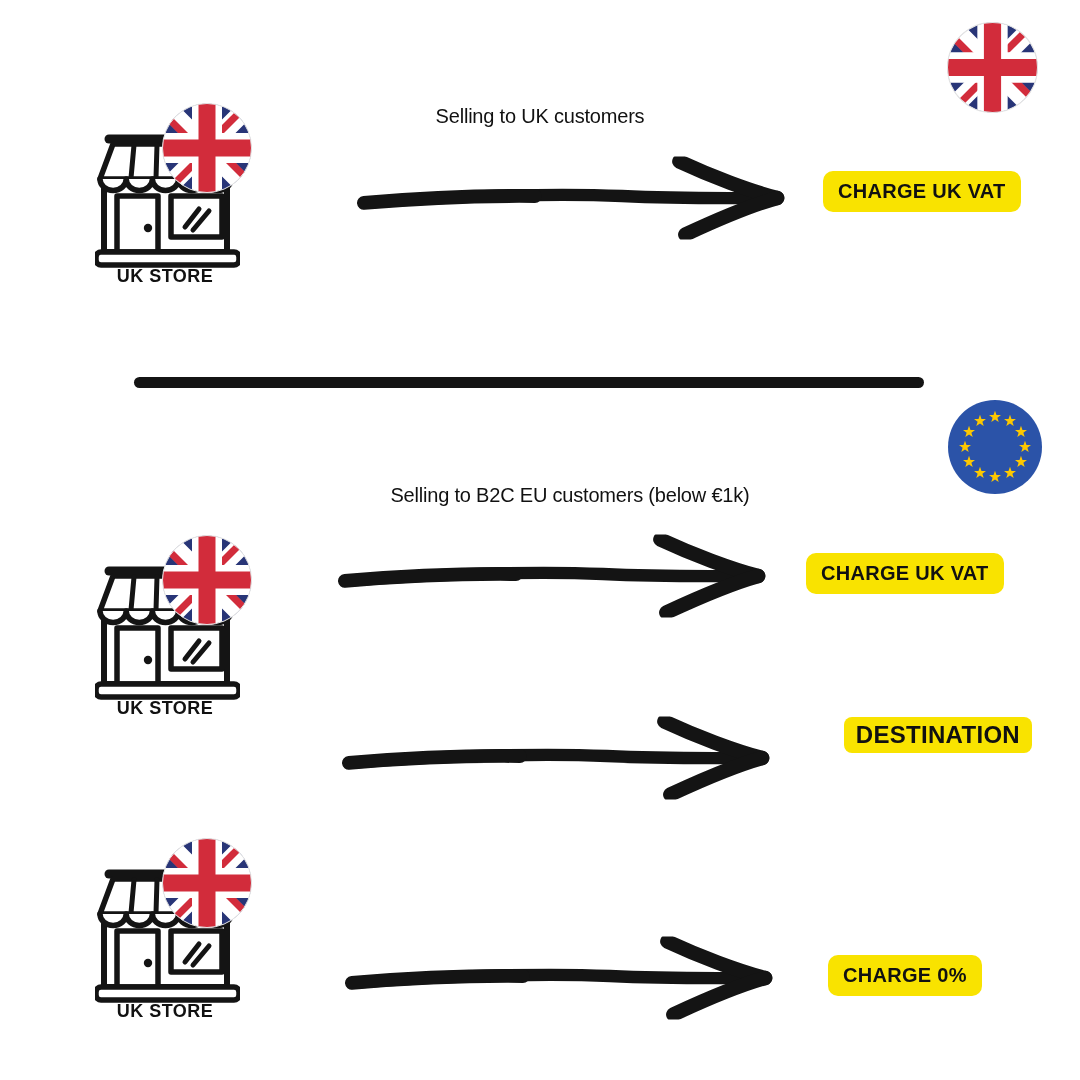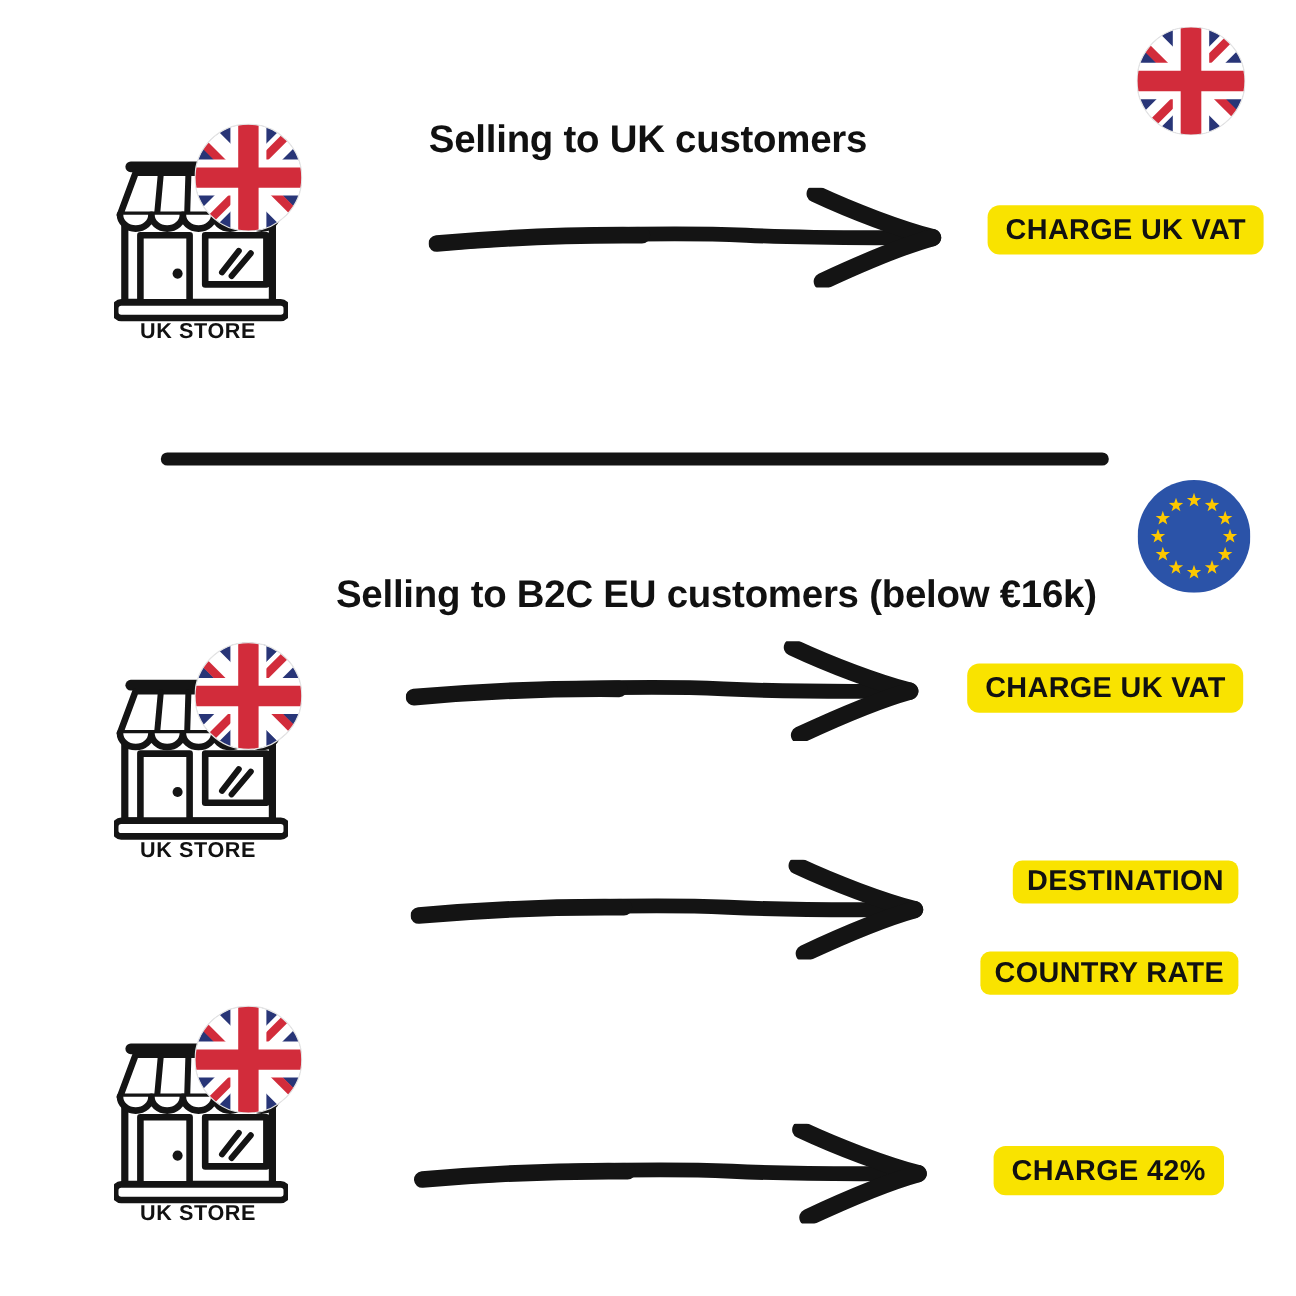--- a/index.html
+++ b/index.html
@@ -11,32 +11,32 @@
     --eu_star_yellow:#FDC800;
     --ink:#141414;
   }
   *{margin:0;padding:0;box-sizing:border-box;}
   html,body{width:1080px;height:1080px;background:#ffffff;}
   body{font-family:"Liberation Sans", sans-serif;color:#111;overflow:hidden;}
   #canvas{position:relative;width:1080px;height:1080px;background:#ffffff;}
 
   .flow-label{
     position:absolute;
-    font-size:32px;font-weight:700;letter-spacing:-0.2px;
+    font-size:20px;font-weight:400;letter-spacing:-0.2px;
     text-align:center;line-height:33px;color:#111;white-space:nowrap;
   }
   .t1{left:290px;top:100px;width:500px;}
   .t2a{left:280px;top:479px;width:580px;}
   .t2b{left:280px;top:661px;width:580px;}
   .t3{left:305px;top:899px;width:500px;}
 
   .badge{
     position:absolute;display:inline-block;
     background:var(--highlight_yellow);
-    font-size:24px;font-weight:700;letter-spacing:0.3px;
+    font-size:20px;font-weight:700;letter-spacing:0.3px;
     line-height:41px;padding:0 15px;border-radius:10px;
     white-space:nowrap;color:#111;
   }
   .b1{left:823px;top:171px;}
   .b2{left:806px;top:553px;}
   .b4{left:828px;top:955px;}
 
   .badge-stack{
     position:absolute;left:812px;top:717px;width:220px;
     display:flex;flex-direction:column;align-items:flex-end;gap:42px;
@@ -162,21 +162,21 @@
         <polygon points="62.00,66.68 63.47,70.96 67.99,71.03 64.38,73.75 65.70,78.08 62.00,75.48 58.30,78.08 59.62,73.75 56.01,71.03 60.53,70.96" fill="var(--eu_star_yellow)"></polygon>
         <polygon points="47.00,70.70 48.47,74.98 52.99,75.05 49.38,77.77 50.70,82.10 47.00,79.50 43.30,82.10 44.62,77.77 41.01,75.05 45.53,74.98" fill="var(--eu_star_yellow)"></polygon>
         <polygon points="32.00,66.68 33.47,70.96 37.99,71.03 34.38,73.75 35.70,78.08 32.00,75.48 28.30,78.08 29.62,73.75 26.01,71.03 30.53,70.96" fill="var(--eu_star_yellow)"></polygon>
         <polygon points="21.02,55.70 22.49,59.98 27.01,60.05 23.40,62.77 24.72,67.10 21.02,64.50 17.32,67.10 18.64,62.77 15.03,60.05 19.55,59.98" fill="var(--eu_star_yellow)"></polygon>
         <polygon points="17.00,40.70 18.47,44.98 22.99,45.05 19.38,47.77 20.70,52.10 17.00,49.50 13.30,52.10 14.62,47.77 11.01,45.05 15.53,44.98" fill="var(--eu_star_yellow)"></polygon>
         <polygon points="21.02,25.70 22.49,29.98 27.01,30.05 23.40,32.77 24.72,37.10 21.02,34.50 17.32,37.10 18.64,32.77 15.03,30.05 19.55,29.98" fill="var(--eu_star_yellow)"></polygon>
         <polygon points="32.00,14.72 33.47,19.00 37.99,19.07 34.38,21.79 35.70,26.12 32.00,23.52 28.30,26.12 29.62,21.79 26.01,19.07 30.53,19.00" fill="var(--eu_star_yellow)"></polygon>
       </g>
   </svg>
 
-  <div class="flow-label t2a">Selling to B2C EU customers (below €16k)</div>
+  <div class="flow-label t2a">Selling to B2C EU customers (below €1k)</div>
 
   <div class="store s2">
     <svg class="building" viewBox="0 0 145 140">
         <use href="#storefront"></use>
       </svg>
     <svg class="flag" viewBox="0 0 90 90">
         <use href="#ukflag"></use>
       </svg>
     <div class="store-label">UK STORE</div>
   </div>
@@ -187,33 +187,32 @@
 
   <div class="badge b2">CHARGE UK VAT</div>
 
 
   <svg class="arrow a3" viewBox="0 0 440 84">
       <use href="#hand-arrow"></use>
     </svg>
 
   <div class="badge-stack">
     <span>DESTINATION</span>
-    <span>COUNTRY RATE</span>
   </div>
 
   <div class="store s3">
     <svg class="building" viewBox="0 0 145 140">
         <use href="#storefront"></use>
       </svg>
     <svg class="flag" viewBox="0 0 90 90">
         <use href="#ukflag"></use>
       </svg>
     <div class="store-label">UK STORE</div>
   </div>
 
 
   <svg class="arrow a4" viewBox="0 0 440 84">
       <use href="#hand-arrow"></use>
     </svg>
 
-  <div class="badge b4">CHARGE 42%</div>
+  <div class="badge b4">CHARGE 0%</div>
 
 </div>
 
 </body></html>

